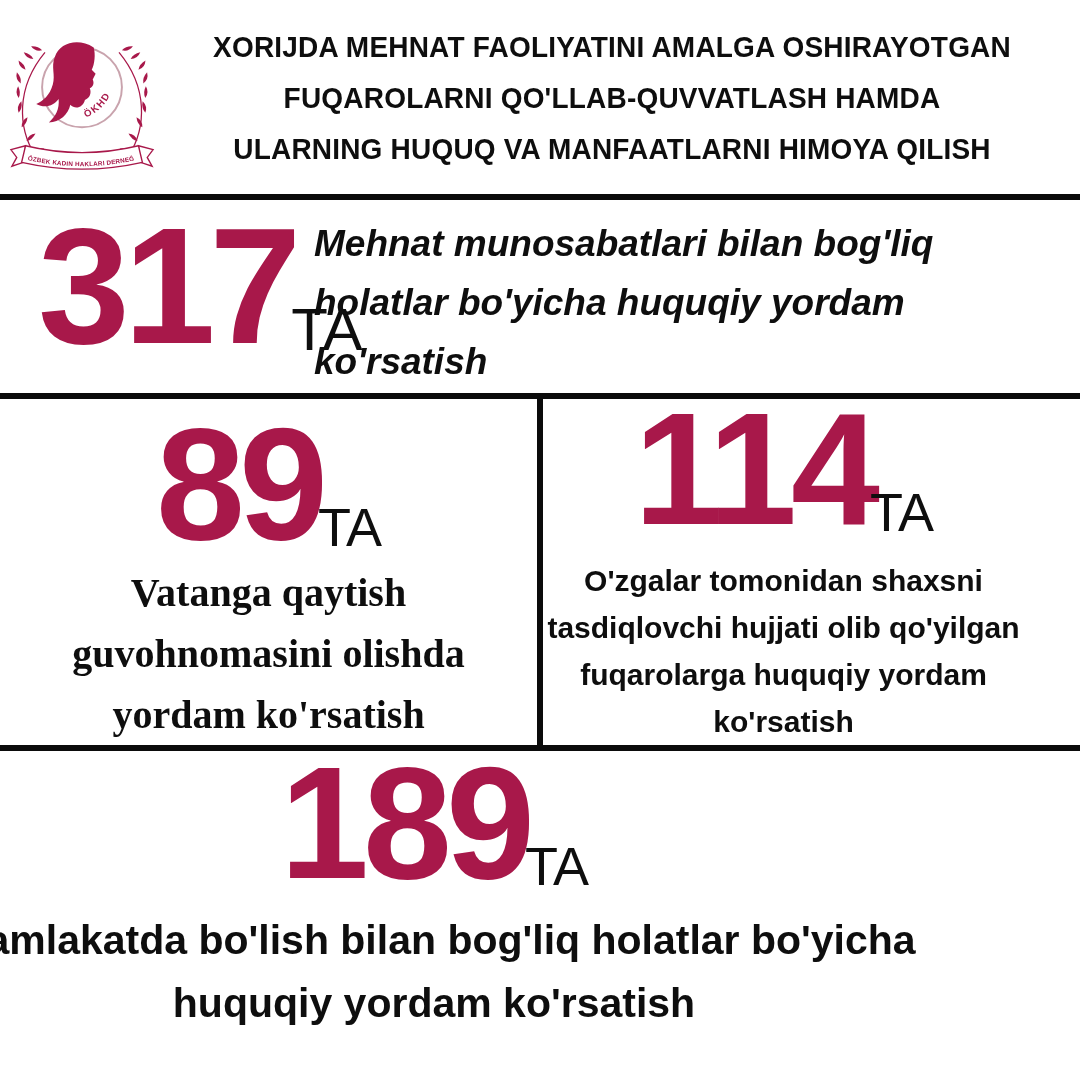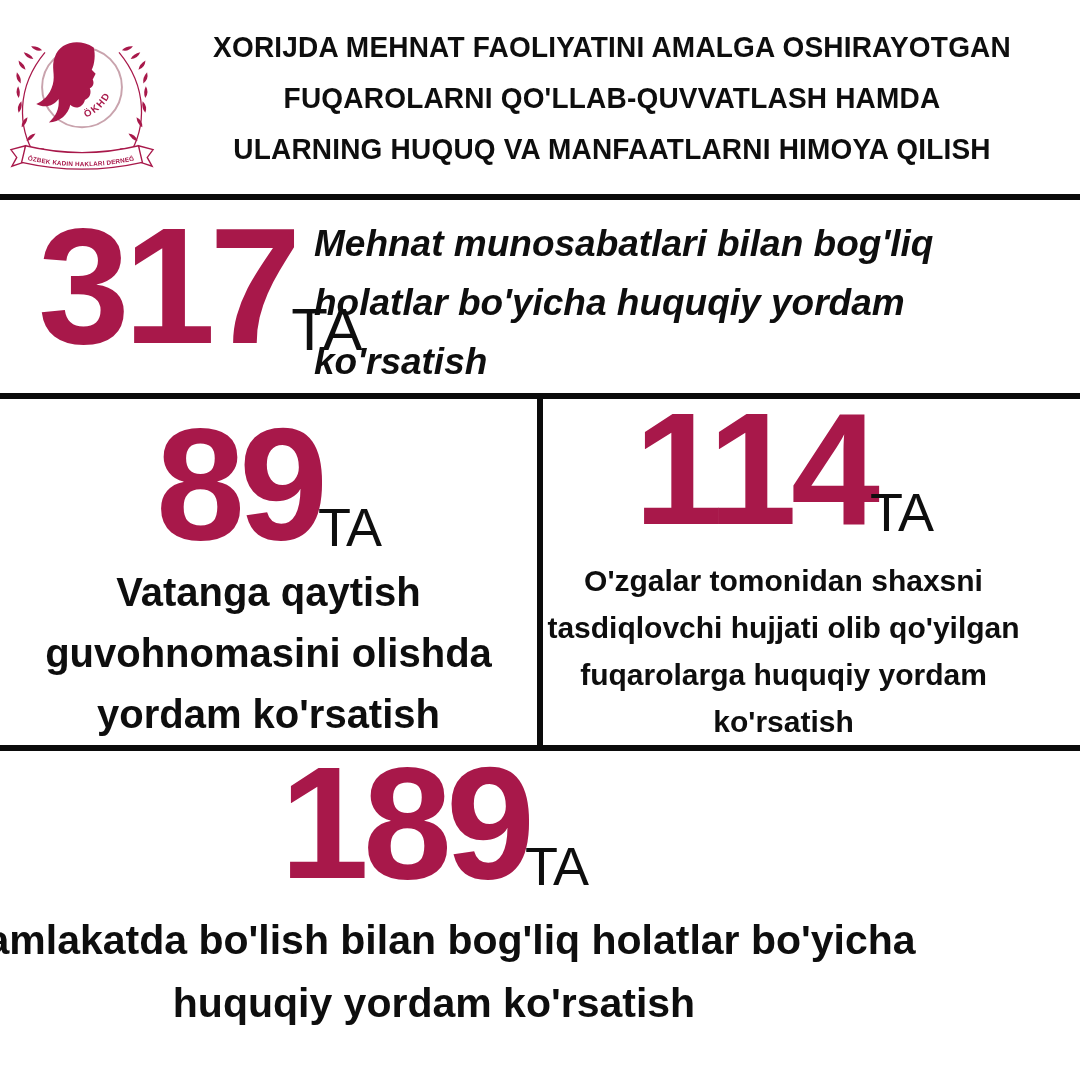--- a/index.html
+++ b/index.html
@@ -29,21 +29,21 @@
   .stat-labor .num{font-size:165px;}
   .stat-labor .unit{font-size:60px;}
   .stat-labor .stat-label{position:absolute;right:36px;top:14px;width:730px;text-align:left;
     font-size:37px;line-height:59px;font-style:italic;}
 
   .cell{position:absolute;top:399px;height:346px;display:flex;flex-direction:column;align-items:center;justify-content:flex-end;}
   .cell-left{left:0;width:537px;}
   .cell-right{left:543px;width:481px;}
   .cell .num{font-size:160px;}
   .cell .unit{font-size:54px;}
-  .cell-left .stat-label{width:470px;text-align:center;font-size:40px;line-height:61px;margin-top:6px;}
+  .cell-left .stat-label{width:470px;text-align:center;font-size:40px;line-height:61px;margin-top:6px;font-family:Liberation Serif, serif;}
   .cell-right .stat-label{width:524px;text-align:center;font-size:30px;line-height:47px;margin-top:16px;}
 
   .stat-bottom{position:absolute;top:751px;left:0;width:868px;height:329px;display:flex;
     flex-direction:column;align-items:center;justify-content:flex-start;}
   .stat-bottom .num{font-size:160px;}
   .stat-bottom .unit{font-size:54px;}
   .stat-bottom .stat-label{width:1000px;text-align:center;font-size:41px;line-height:63px;margin-top:14px;}
 </style>
 </head>
 <body>

